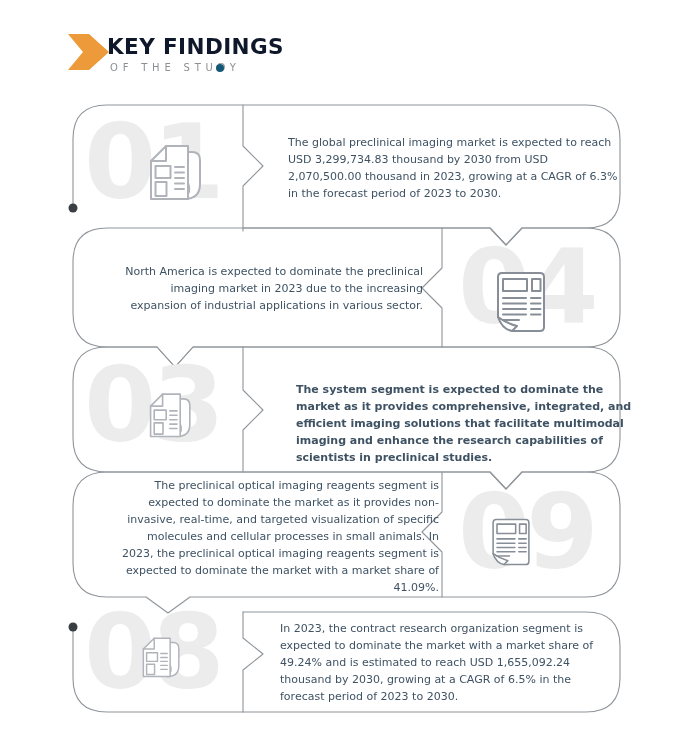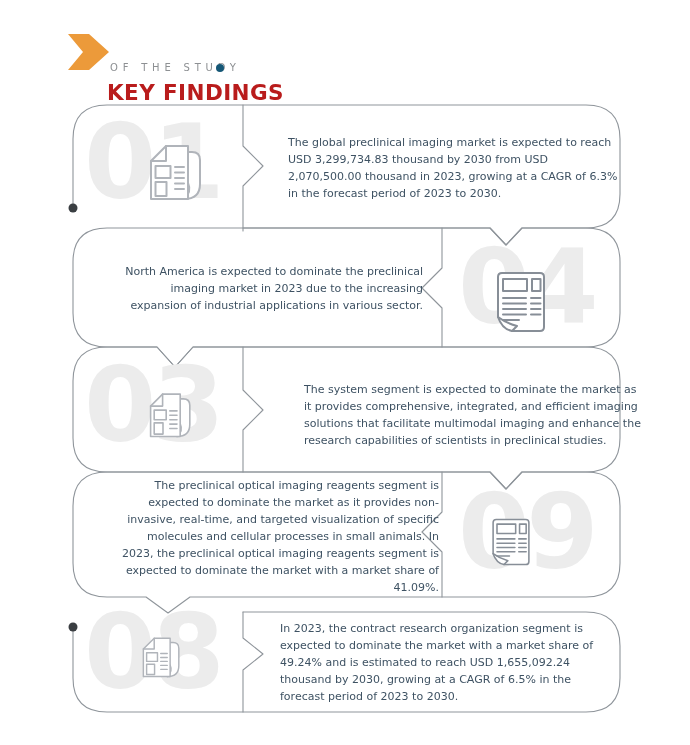--- a/index.html
+++ b/index.html
@@ -4,21 +4,21 @@
 <style>
   html,body{margin:0;padding:0;background:#ffffff;}
   .stage{
     position:relative;width:690px;height:745px;background:#ffffff;overflow:hidden;
     font-family:"DejaVu Sans","Liberation Sans",sans-serif;
   }
   
   .logo-arrow{position:absolute;left:66px;top:31px;}
   .hdr-title{
     position:absolute;left:107px;top:34px;font-size:21.5px;font-weight:bold;
-    color:#b91c1c;letter-spacing:.4px;white-space:nowrap;margin-top:46px;
+    color:#0f172a;letter-spacing:.4px;white-space:nowrap;
   }
   .hdr-sub{
     position:absolute;left:110px;top:62px;font-size:10px;color:#8d9093;
     letter-spacing:4.8px;white-space:nowrap;font-weight:500;
   }
   .hdr-dot{
     position:absolute;left:216px;top:64px;width:8px;height:8px;border-radius:50%;
     background:#155776;
   }
   
@@ -32,21 +32,21 @@
   .icn{position:absolute;}
   
   .ftext{
     position:absolute;font-size:11px;line-height:17px;color:#3e5263;
     font-weight:500;
   }
   .t-left{text-align:left;}
   .t-right{text-align:right;}
   .f1{left:288px;top:134px;width:334px;}
   .f2{left:111px; top:263px;width:312px;}
-  .f3{left:304px;top:381px;width:340px;}
+  .f3{left:296px;top:381px;width:340px;font-weight:bold;}
   .f4{left:85px; top:477px;width:322px;margin-left:32px;}
   .f5{left:280px;top:620px;width:332px;}
 </style>
 </head>
 <body>
 
 <div class="stage">
 
   <svg class="logo-arrow" width="46" height="42" viewBox="0 0 46 42">
     <polygon points="2,3 23,3 43,21 23,39 2,39 17,21" fill="#EC9A3A"></polygon>

